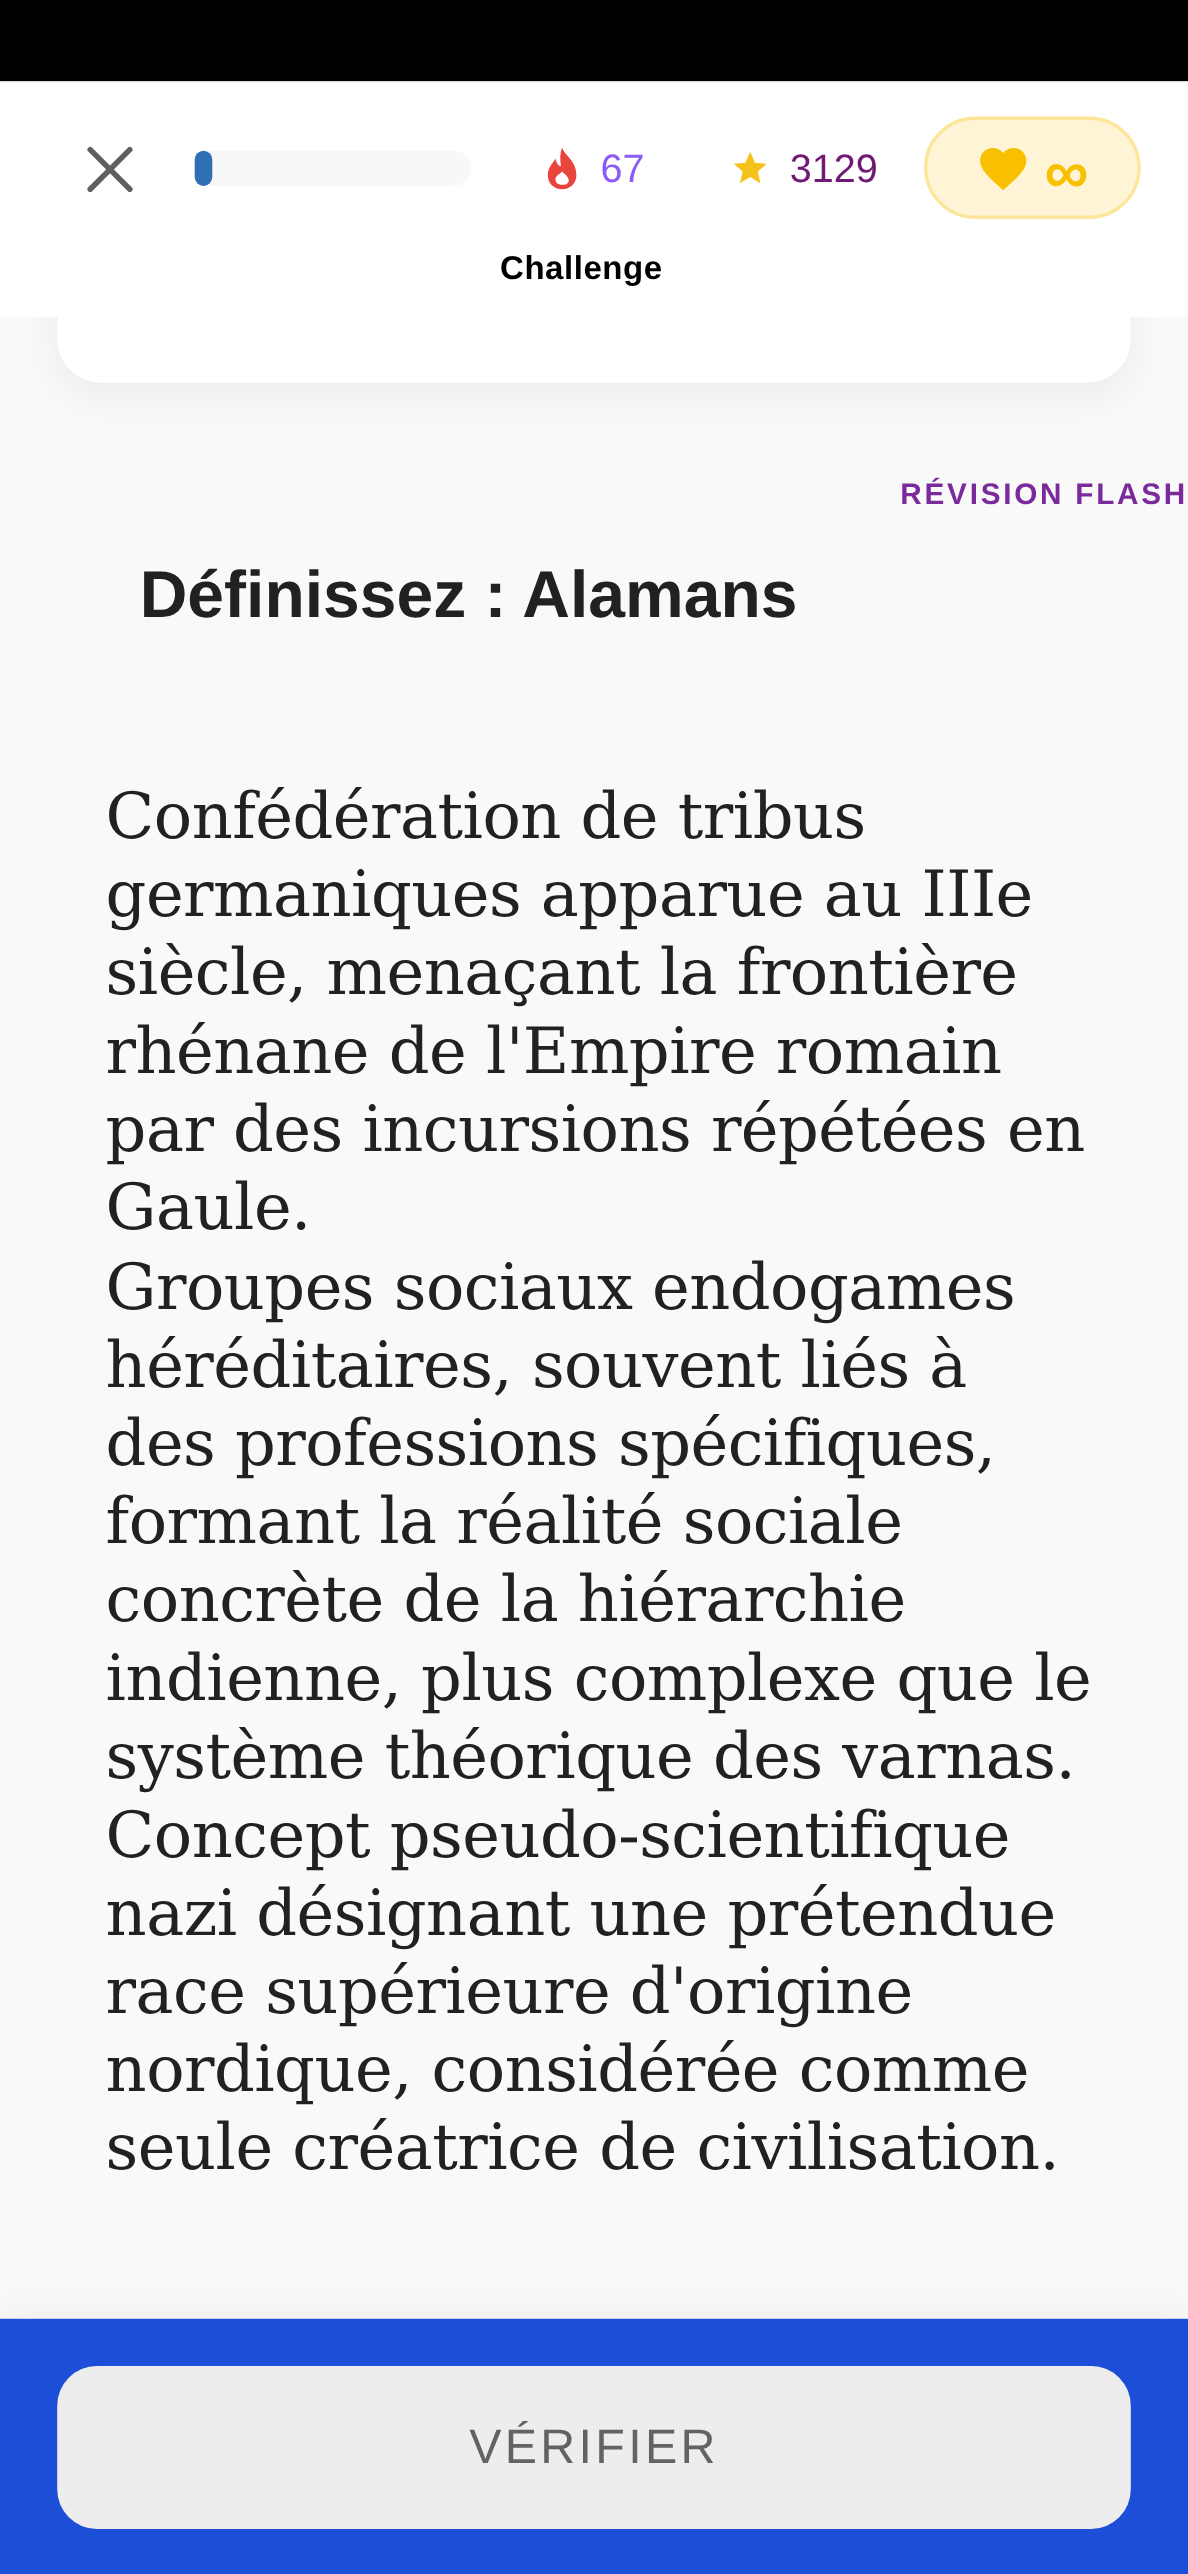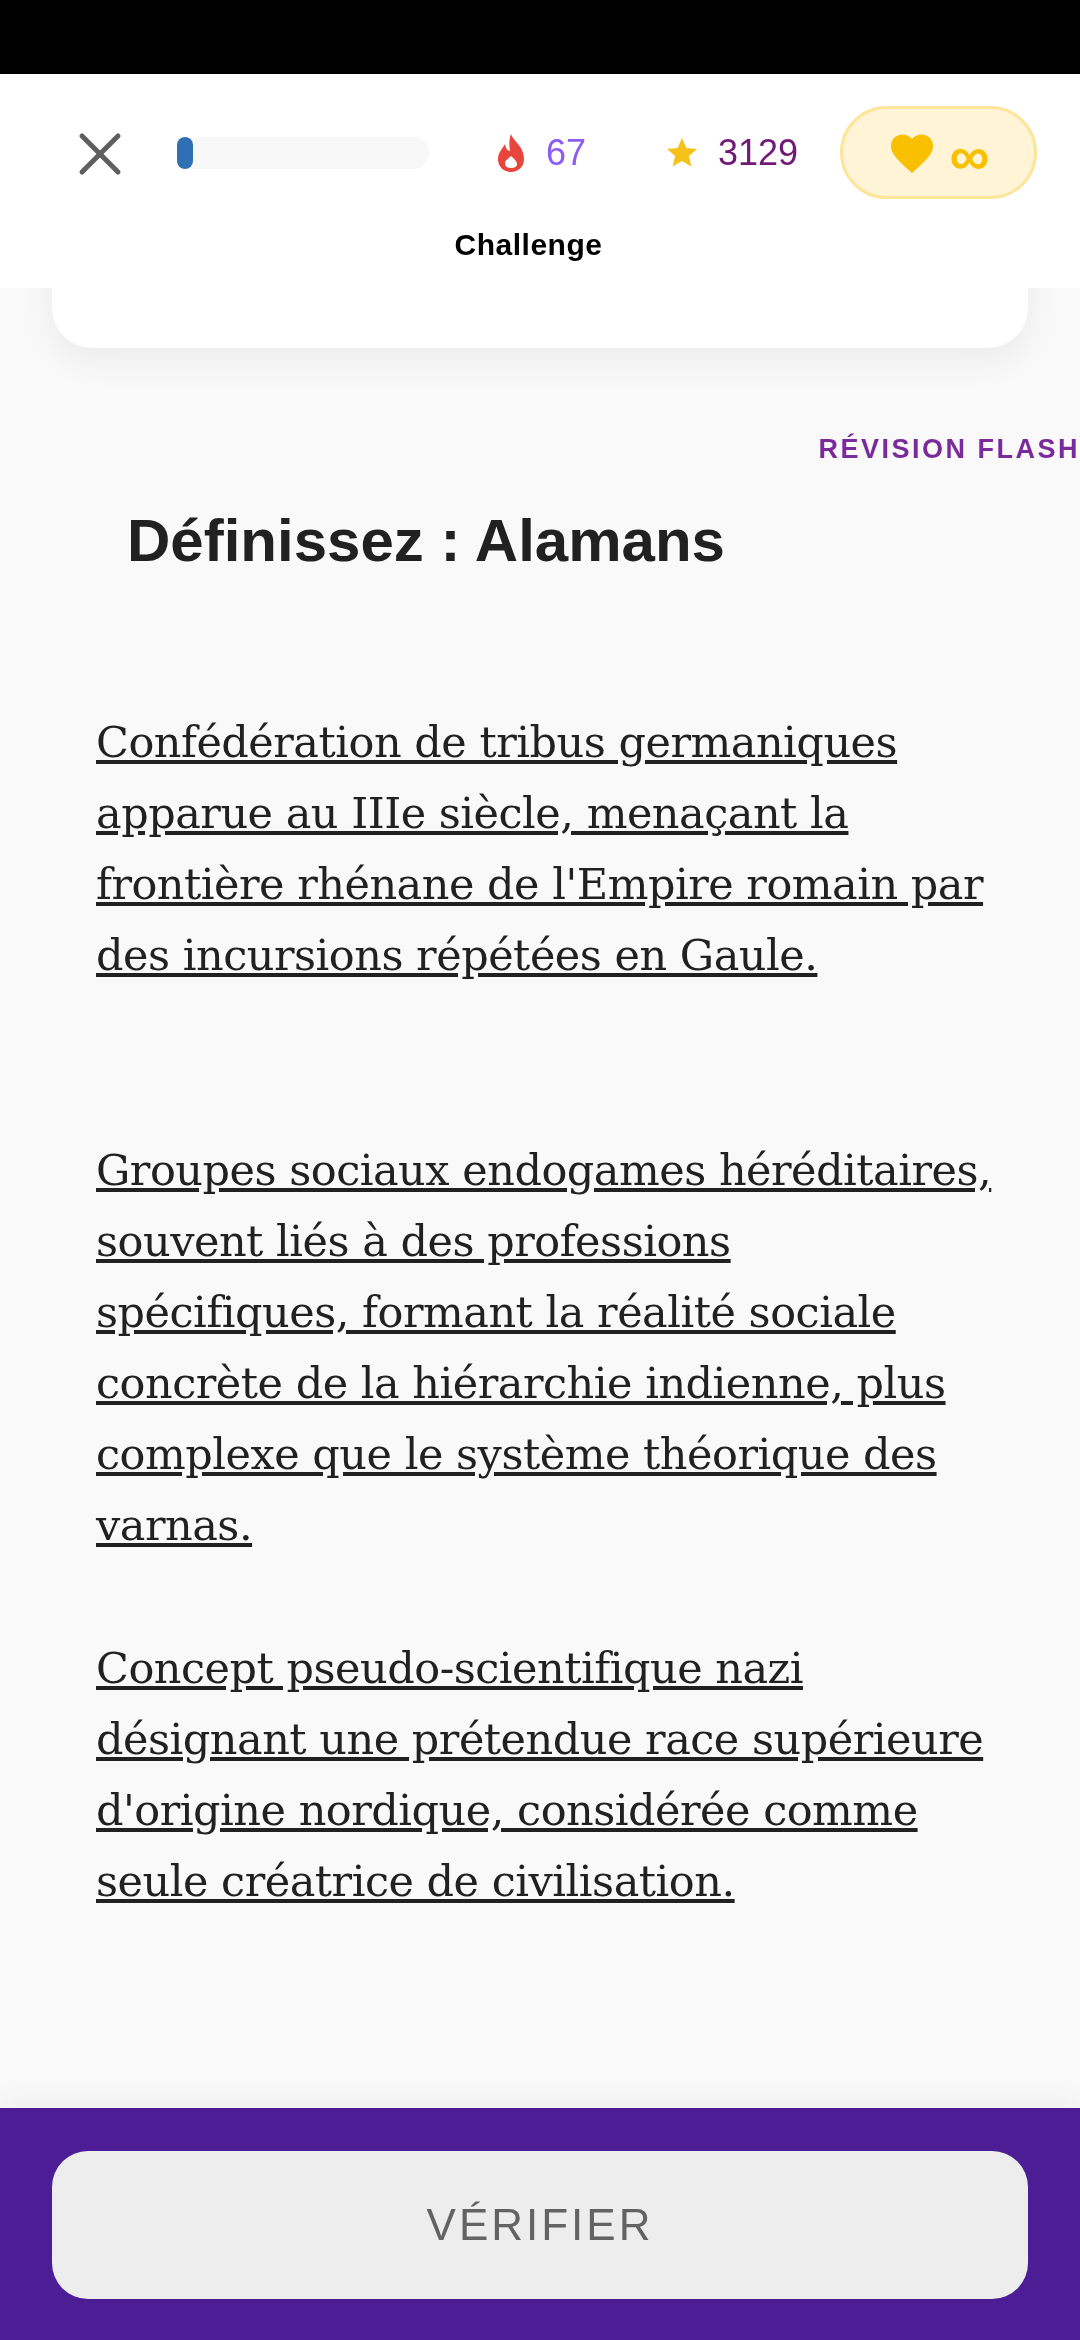--- a/index.html
+++ b/index.html
@@ -21,26 +21,26 @@
   .lives-pill { position: absolute; left: 840px; top: 106px; width: 197px; height: 93px; border-radius: 47px; background: #fff4d6; border: 3px solid #fde59a; display: flex; align-items: center; justify-content: center; gap: 14px; }
   .lives-inf { font-size: 56px; font-weight: bold; color: #f8c000; line-height: 1; margin-top: 6px; }
 
   .mode-label { position: absolute; left: 0; top: 228px; width: 1057px; text-align: center; font-size: 30px; font-weight: bold; color: #000000; letter-spacing: 0.5px; }
 
   .card-remnant { position: absolute; left: 52px; top: 240px; width: 976px; height: 108px; background: #fff; border-radius: 0 0 40px 40px; box-shadow: 0 12px 36px rgba(0,0,0,0.06); z-index: 2; }
 
   .kicker { position: absolute; left: 0; top: 434px; width: 1080px; text-align: right; font-size: 27px; font-weight: bold; color: #7b2a9c; letter-spacing: 2.5px; }
   .question-title { position: absolute; left: 0; top: 506px; width: 852px; text-align: center; font-size: 60px; font-weight: bold; color: #212121; }
 
-  .option { position: absolute; left: 96px; width: 900px; font-family: "DejaVu Serif", serif; font-size: 43px; line-height: 71px; color: #212121; cursor: pointer; letter-spacing: -0.5px; text-decoration: underline; }
+  .option { position: absolute; left: 96px; width: 900px; font-family: "DejaVu Serif", serif; font-size: 58px; line-height: 71px; color: #212121; cursor: pointer; letter-spacing: -0.5px; }
   .opt1 { top: 707px; }
   .opt2 { top: 1135px; }
   .opt3 { top: 1633px; }
 
-  .footer { position: absolute; left: 0; top: 2108px; width: 1080px; height: 232px; background: #4c1d95; box-shadow: 0 -14px 24px rgba(0,0,0,0.03); }
+  .footer { position: absolute; left: 0; top: 2108px; width: 1080px; height: 232px; background: #1d4ed8; box-shadow: 0 -14px 24px rgba(0,0,0,0.03); }
   .verify-btn { position: absolute; left: 52px; top: 43px; width: 976px; height: 148px; border-radius: 36px; background: #ededed; display: flex; align-items: center; justify-content: center; font-size: 44px; color: #636363; letter-spacing: 3px; cursor: pointer; }
 </style>
 </head>
 <body>
 
 <div class="status-bar"></div>
 
 <div class="header"></div>
 
 <div class="card-remnant"></div>

